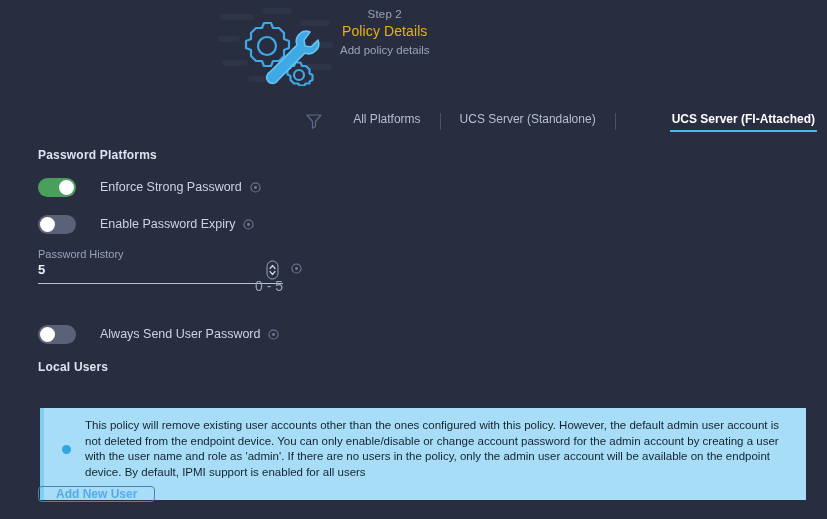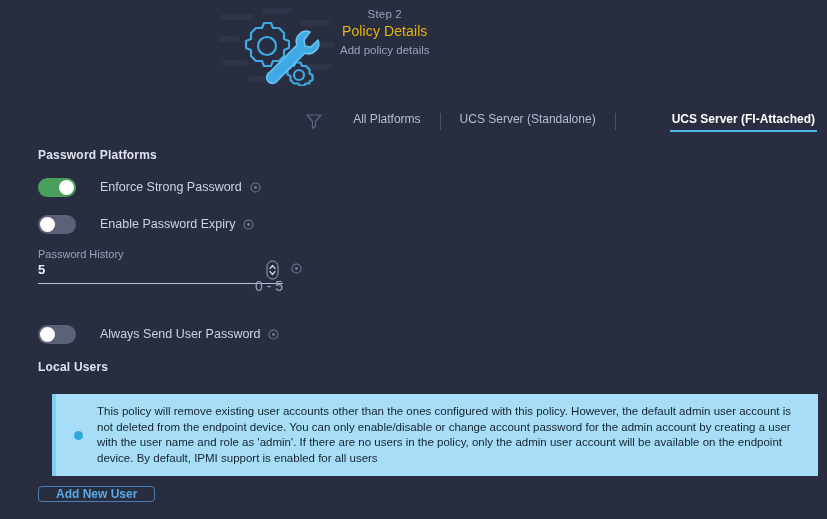--- a/index.html
+++ b/index.html
@@ -198,29 +198,28 @@
     left: 38px; top: 142px;
     width: 245px;
     text-align: right;
     font-size: 14px;
     color: #9aa3bb;
   }
 
   
   .banner {
     position: absolute;
-    left: 40px; top: 258px;
+    left: 40px; top: 272px;
     width: 766px;
     min-height: 78px;
     background: #a8ddf8;
     border-left: 4px solid #82cdf2;
     display: flex;
     align-items: center;
-    padding: 10px 14px 10px 10px;
-    margin-left: 12px;
+    padding: 10px 14px 20px 10px;
   }
   .banner-dot {
     width: 9px; height: 9px;
     border-radius: 50%;
     background: #2fa8e0;
     flex: none;
     margin: 0 14px 0 8px;
   }
   .banner-text {
     font-size: 11.5px;

